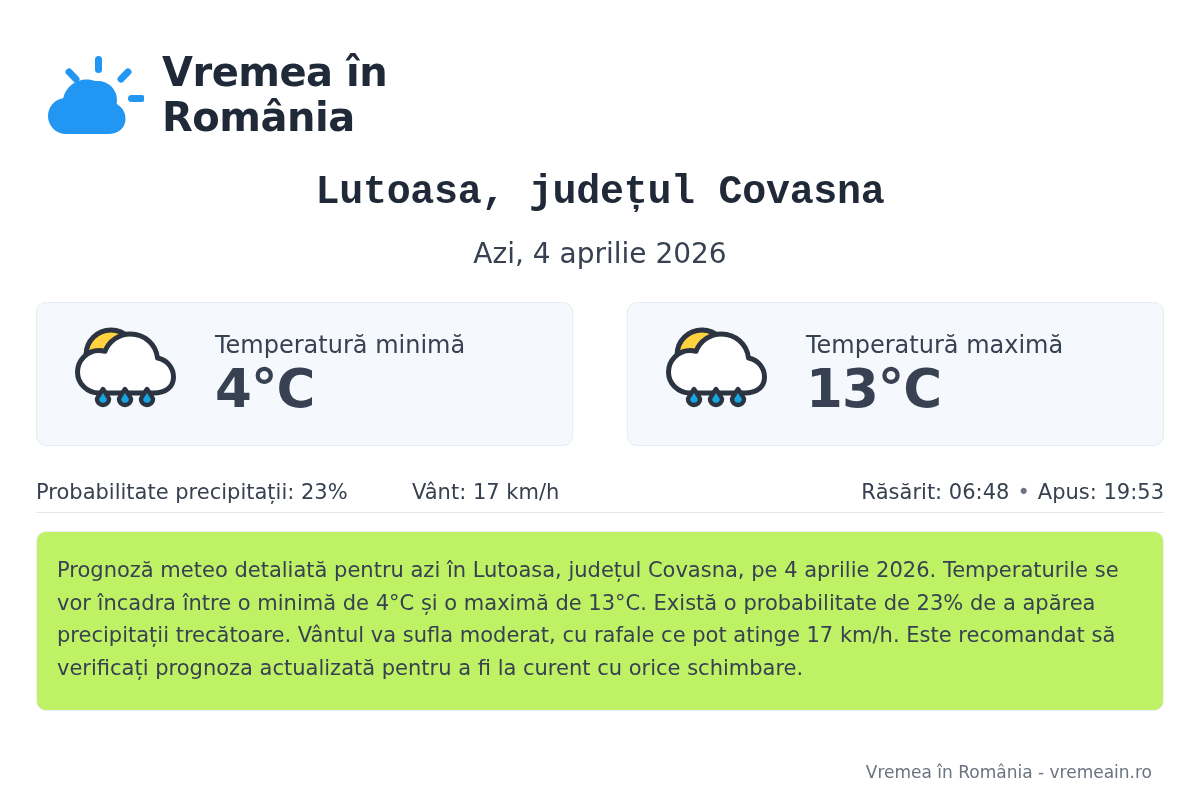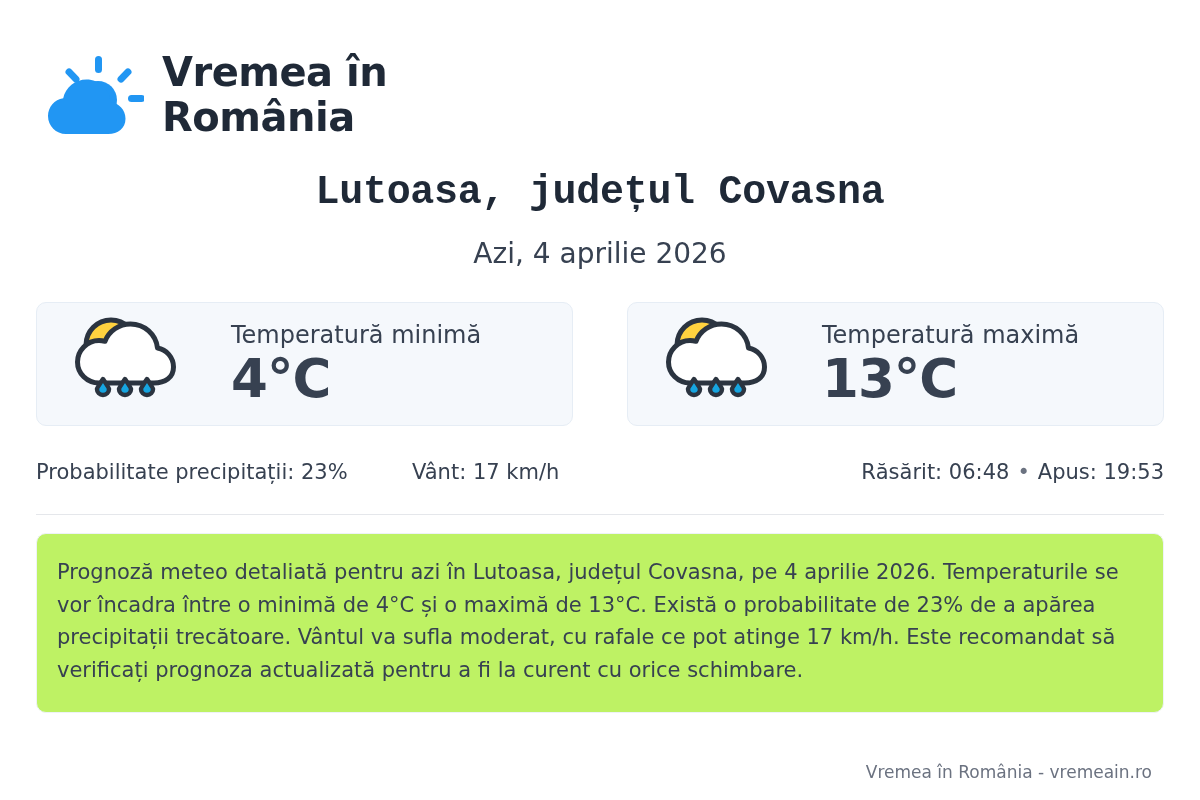--- a/index.html
+++ b/index.html
@@ -53,25 +53,25 @@
   .cards {
     display: flex;
     gap: 54px;
     margin-top: 32px;
   }
   .card {
     flex: 1;
     background: #f5f8fc;
     border: 1px solid #e6edf5;
     border-radius: 10px;
-    height: 124px;
+    height: 144px;
     display: flex;
     align-items: center;
     padding: 0 22px;
-    gap: 32px;
+    gap: 16px;
   }
   .card-icon { width: 140px; height: 118px; flex: none; }
   .card-text { display: flex; flex-direction: column; justify-content: center; }
   .card-label {
     font-size: 24px;
     color: #374151;
     margin-bottom: 2px;
   }
   .card-value {
     font-size: 53px;
@@ -79,21 +79,21 @@
     color: #374151;
     line-height: 1.05;
     letter-spacing: -1px;
   }
 
   
   .stats {
     display: flex;
     align-items: center;
     margin-top: 34px;
-    padding-bottom: 30px;
+    padding-bottom: 8px;
     border-bottom: 1px solid #e5e7eb;
     font-size: 21px;
     color: #374151;
   }
   .stat-left { flex: 1; text-align: left; }
   .stat-center { flex: 1; text-align: left; }
   .stat-right { flex: 1; text-align: right; white-space: nowrap; }
   .dot-sep { padding: 0 8px; color: #6b7280; }
 
   

